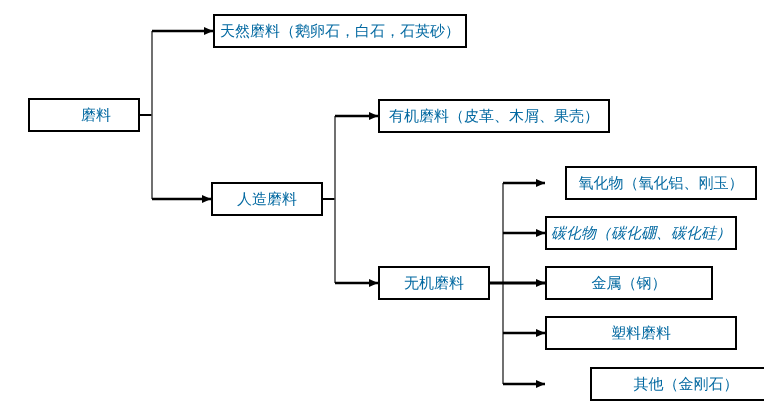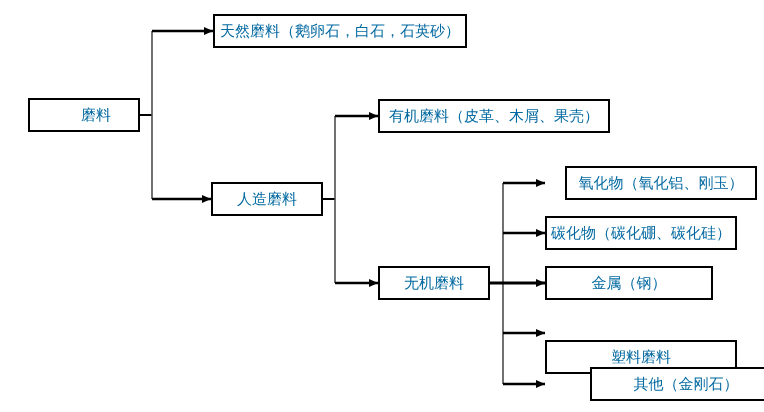--- a/index.html
+++ b/index.html
@@ -23,23 +23,23 @@
     align-items: center;
     justify-content: center;
     white-space: nowrap;
   }
   #n-root       { left: 28px;  top: 98px;  width: 112px; height: 34px; padding-left: 24px; }
   #n-natural    { left: 213px; top: 14px;  width: 254px; height: 34px; }
   #n-artificial { left: 211px; top: 182px; width: 112px; height: 34px; }
   #n-organic    { left: 378px; top: 99px;  width: 232px; height: 34px; }
   #n-inorganic  { left: 378px; top: 266px; width: 112px; height: 34px; }
   #n-oxide      { left: 545px; top: 166px; width: 192px; height: 34px; margin-left: 20px; }
-  #n-carbide    { left: 545px; top: 216px; width: 192px; height: 34px; }
+  #n-carbide    { left: 545px; top: 216px; width: 192px; height: 34px; font-style: italic; }
   #n-metal     { left: 545px; top: 266px; width: 168px; height: 34px; }
-  #n-plastic    { left: 545px; top: 316px; width: 192px; height: 34px; margin-top: 24px; }
+  #n-plastic    { left: 545px; top: 316px; width: 192px; height: 34px; }
   #n-other      { left: 545px; top: 367px; width: 192px; height: 34px; margin-left: 45px; }
   svg.wires {
     position: absolute;
     left: 0; top: 0;
     width: 764px; height: 412px;
     pointer-events: none;
   }
 </style>
 </head>
 <body>

